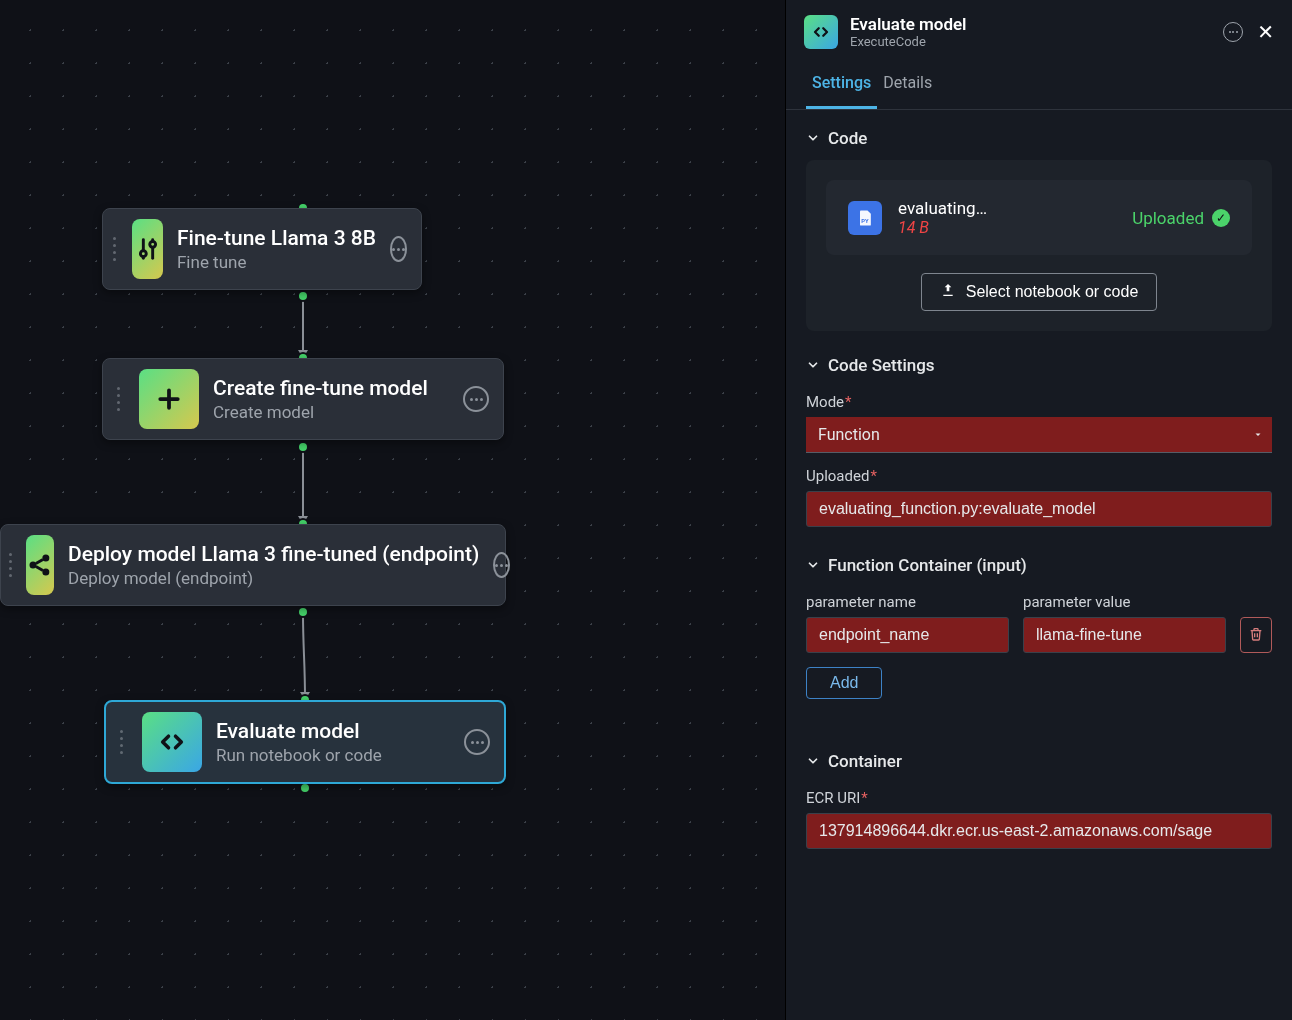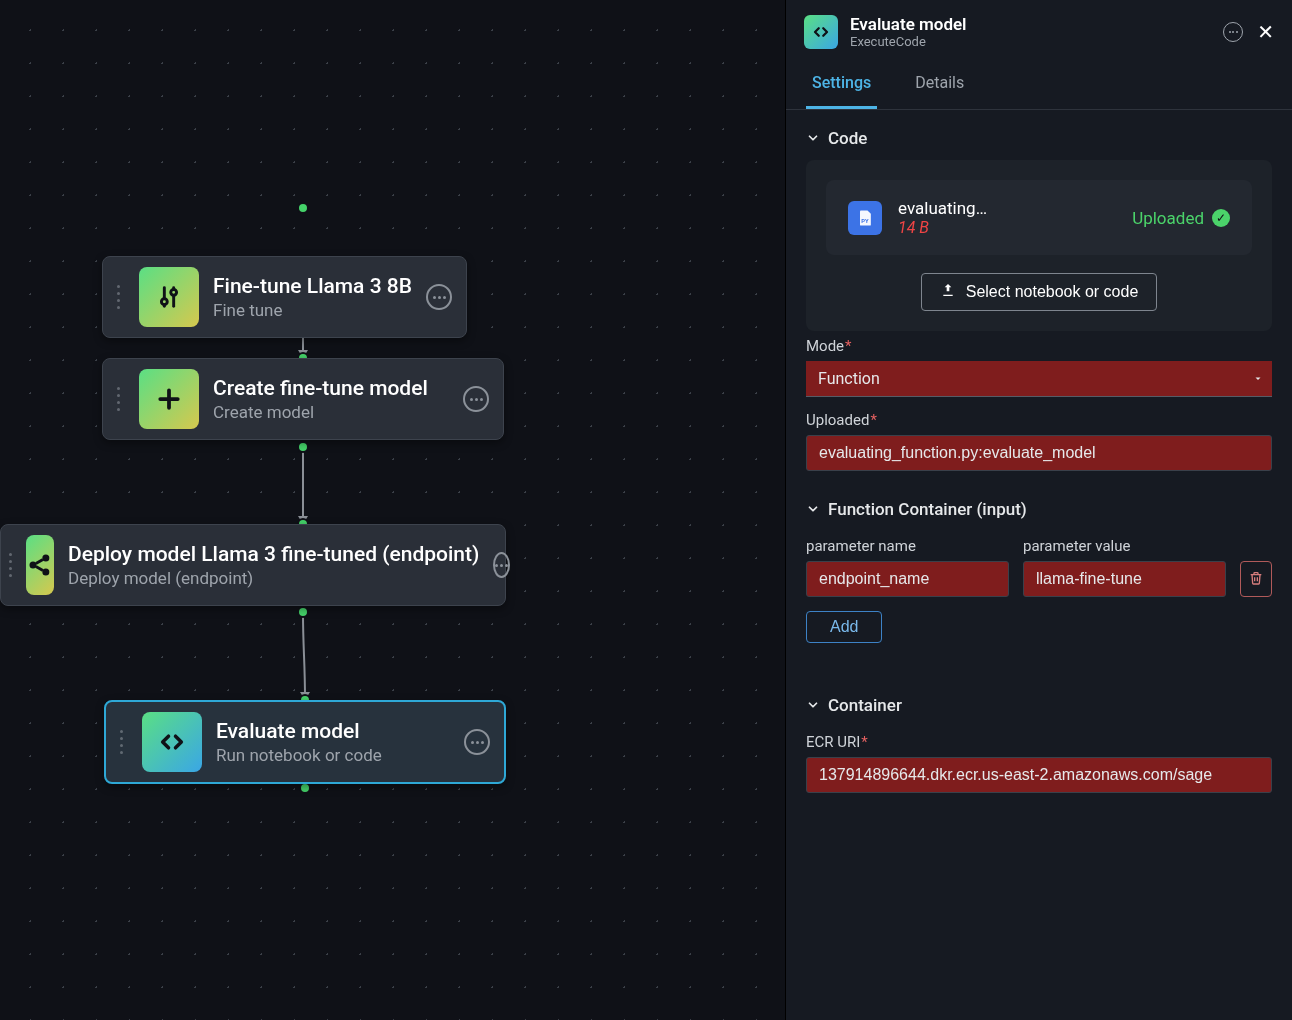--- a/index.html
+++ b/index.html
@@ -96,21 +96,21 @@
   .phead-title { font-size: 17px; font-weight: 600; color: #fff; }
   .phead-sub   { font-size: 13px; color: #9ea4ac; }
   .phead-actions { margin-left: auto; display: flex; align-items: center; gap: 14px; }
   .circ-more {
     width: 20px; height: 20px; border: 1.5px solid #9ea4ac; border-radius: 50%;
     display: flex; align-items: center; justify-content: center; gap: 1.5px;
   }
   .circ-more span { width: 2px; height: 2px; background: #9ea4ac; border-radius: 50%; }
   .close-x { font-size: 20px; color: #fff; cursor: pointer; line-height: 1; }
 
-  .tabs { display: flex; gap: 32px; padding: 0 20px; border-bottom: 1px solid #2e333c; }
+  .tabs { display: flex; padding: 0 20px; border-bottom: 1px solid #2e333c; }
   .tab {
     padding: 14px 6px; font-size: 16px; color: #9ea4ac; cursor: pointer;
     border-bottom: 3px solid transparent;
   }
   .tab.active { color: #4db4e6; border-bottom-color: #4db4e6; font-weight: 500; }
 
   .section { padding: 18px 20px 6px 20px; }
   .sec-head { display: flex; align-items: center; gap: 8px; cursor: pointer; font-size: 17px; font-weight: 500; margin-bottom: 12px; }
   .chev { display:inline-block; transform: rotate(0deg); }
   .chev svg { display:block; }
@@ -188,21 +188,21 @@
 
   <div class="port" style="left:303px; top:208px"></div>
   <div class="port" style="left:303px; top:296px"></div>
   <div class="port" style="left:303px; top:358px"></div>
   <div class="port" style="left:303px; top:447px"></div>
   <div class="port" style="left:303px; top:524px"></div>
   <div class="port" style="left:303px; top:612px"></div>
   <div class="port" style="left:305px; top:700px"></div>
   <div class="port" style="left:305px; top:788px"></div>
 
-  <div class="node" style="left:102px; top:208px; width:365px;margin-top:48px;">
+  <div class="node" style="left:102px; top:208px; width:320px;">
     <div class="drag-handle">
         <span></span>
         <span></span>
         <span></span>
         <span></span>
       </div>
     <div class="icon-box grad-gy">
       <svg width="28" height="28" viewBox="0 0 24 24" fill="none" stroke="#0f1117" stroke-width="2.5" stroke-linecap="round">
           <path d="M8 4v9"></path>
           <circle cx="8" cy="16" r="2.5"></circle>
@@ -355,20 +355,30 @@
           <span>
             <svg width="16" height="16" viewBox="0 0 24 24" fill="#fff">
                 <path d="M12 3l5 5h-3v6h-4V8H7l5-5zM5 19h14v2H5z"></path>
               </svg>
           </span>
           <span>Select notebook or code</span>
         </button>
       </div>
     </div>
 
+    <div class="section">
+      <div class="sec-head">
+        <span class="chev">
+          <svg width="14" height="14" viewBox="0 0 24 24" fill="none" stroke="#e6e8ea" stroke-width="3" stroke-linecap="round" stroke-linejoin="round">
+              <path d="M6 9l6 6 6-6"></path>
+            </svg>
+        </span>
+        <span>Code Settings</span>
+      </div>
+    </div>
     <div class="form">
       <div class="fld">
         <label class="req">Mode</label>
         <div class="select-wrap">
           <div class="select">Function</div>
           <span class="select-caret">
             <svg width="12" height="12" viewBox="0 0 24 24" fill="#e6e8ea">
                 <path d="M7 10l5 5 5-5z"></path>
               </svg>
           </span>

